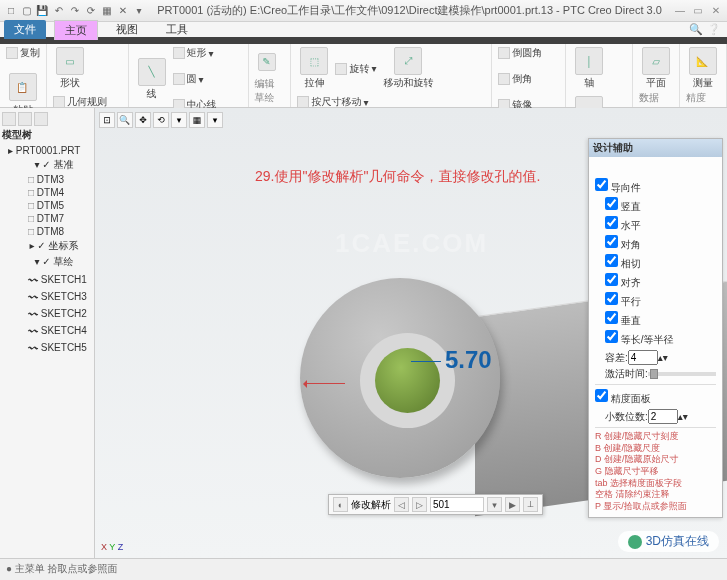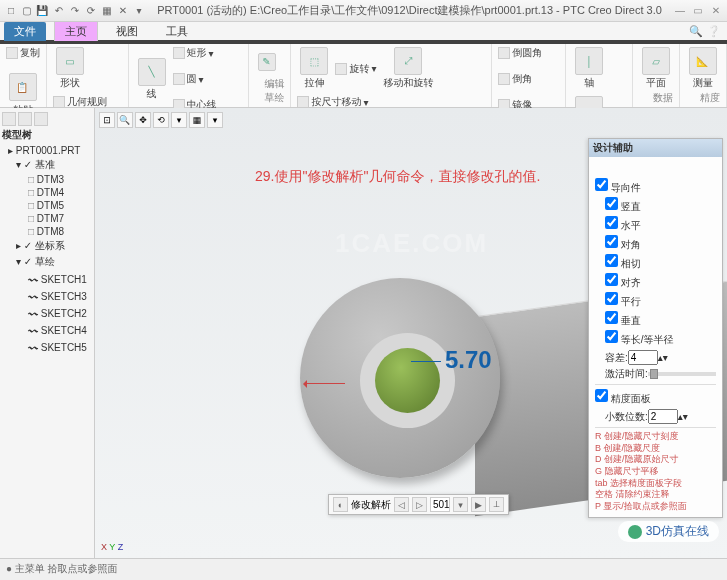--- a/index.html
+++ b/index.html
@@ -3,72 +3,72 @@
 <meta charset="utf-8">
 <style>
 * { box-sizing: border-box; margin: 0; padding: 0; font-family: "Microsoft YaHei", sans-serif; }
 body { width: 727px; height: 580px; background: #f0f0f0; overflow: hidden; font-size: 11px; }
 .titlebar { height: 22px; background: linear-gradient(#f8f8f8,#e8e8e8); display: flex; align-items: center; padding: 0 4px; border-bottom: 1px solid #d0d0d0; }
 .titlebar .qat { display: flex; gap: 2px; }
 .titlebar .qat span { width: 14px; height: 14px; display: inline-flex; align-items: center; justify-content: center; font-size: 10px; color: #666; }
 .titlebar .title { flex: 1; text-align: center; font-size: 11px; color: #555; white-space: nowrap; overflow: hidden; }
 .titlebar .winctl { display: flex; gap: 4px; }
 .titlebar .winctl span { width: 14px; height: 14px; font-size: 10px; color: #888; display:inline-flex; align-items:center; justify-content:center;}
-.menubar { height: 22px; background: #f5f5f5; display: flex; align-items: center; padding-left: 4px; gap: 8px; border-bottom: 4px solid #404040; }
+.menubar { height: 22px; background: #f5f5f5; display: flex; align-items: center; padding-left: 4px; gap: 8px; border-bottom: 7px solid #404040; }
 .menubar .tab { padding: 2px 10px; font-size: 11px; color: #333; }
 .menubar .tab.file { background: #3a7db3; color: #fff; border-radius: 2px 2px 0 0; }
 .menubar .tab.active { background: #f0abfc; border: 1px solid #ccc; border-bottom: none; }
 .menubar .right { margin-left: auto; margin-right: 6px; display:flex; gap:4px; }
 .ribbon { height: 64px; background: #fafafa; border-bottom: 1px solid #ccc; display: flex; }
 .rgroup { border-right: 1px solid #e0e0e0; padding: 2px 6px 0 6px; display: flex; flex-direction: column; }
 .rgroup .btns { flex: 1; display: flex; align-items: center; gap: 4px; flex-wrap: wrap; }
-.rgroup .glabel { font-size: 10px; color: #888; text-align: right; padding-bottom: 2px; font-family: Liberation Mono, monospace; }
+.rgroup .glabel { font-size: 10px; color: #888; text-align: left; padding-bottom: 2px; font-family: Liberation Mono, monospace; }
 .rbtn { display: flex; flex-direction: column; align-items: center; gap: 1px; padding: 1px 3px; font-size: 10px; color: #444; cursor: pointer; }
 .rbtn .ico { width: 18px; height: 18px; background: #e8e8e8; border: 1px solid #ccc; border-radius: 2px; display:flex; align-items:center; justify-content:center; font-size:10px; color:#5a8; }
 .rbtn.big .ico { width: 28px; height: 28px; }
 .rbtn.highlighted { border: 2px solid #d33; background: #fff; }
 .smallcol { display:flex; flex-direction:column; gap:12px; font-size:10px; color:#444;}
 .smallcol div { display:flex; align-items:center; gap:2px;}
 .smallcol .mico { width:12px;height:12px;background:#e8e8e8;border:1px solid #ccc;display:inline-block;}
 .workarea { position: relative; height: 450px; background: #eef1f3; display: flex; }
 .sidebar { width: 95px; background: #f5f5f5; border-right: 1px solid #ccc; padding: 4px 2px; font-size: 10px; color: #333; overflow:hidden;}
 .sidebar .toolbar { display:flex; gap:2px; margin-bottom:2px;}
 .sidebar .toolbar span{width:14px;height:14px;background:#e8e8e8;border:1px solid #ccc;}
 .sidebar .hdr { font-weight: bold; margin: 2px 0; }
 .tree div { padding: 1px 0 1px 6px; white-space: nowrap; }
-.tree .lv1 { padding-left: 14px; }
+.tree .lv1 { padding-left: 14px; text-align: center; }
 .tree .lv2 { padding-left: 26px; }
 .tree .chk::before { content:"□ "; color:#888;}
 .viewport { flex: 1; position: relative; background: linear-gradient(#e8ebed,#f2f4f5); overflow:hidden;}
 .csys { position:absolute; left:6px; bottom:6px; font-size:9px; color:#a33;}
 .csys .y{color:#2a2;} .csys .z{color:#33a;}
 .annot { position: absolute; left: 160px; top: 60px; color: #d44; font-size: 14px; }
 .dim { position: absolute; left: 316px; top: 238px; color: #1460a8; font-size: 24px; font-weight: bold; }
 .dim .lead{display:inline-block;width:30px;border-top:1px solid #1460a8;vertical-align:middle;margin-right:4px;}
 .shape { position:absolute; left:205px; top:170px; width:200px; height:200px; border-radius:50%; background: radial-gradient(circle at 40% 30%, #c8c8c8, #989898); box-shadow: 3px 6px 8px rgba(0,0,0,.25);}
 .shape-inner{position:absolute;left:60px;top:55px;width:95px;height:95px;border-radius:50%;background:#d8d8d8;}
 .shape-hole{position:absolute;left:75px;top:70px;width:65px;height:65px;border-radius:50%;background:radial-gradient(ellipse at 40% 30%,#9abf5a,#5a7a2c);}
 .bodyext{position:absolute;left:380px;top:190px;width:260px;height:200px;background:linear-gradient(#bcbcbc,#8c8c8c);transform:skewY(-8deg);border-top:1px solid #d8d8d8;}
 .arrow{position:absolute;left:210px;top:275px;width:40px;height:1px;background:#c44;}
 .arrow::before{content:"";position:absolute;left:-6px;top:-3px;border:4px solid transparent;border-right-color:#c44;}
 .mini-toolbar{position:absolute;left:233px;top:386px;background:#f8f8f8;border:1px solid #b8b8b8;box-shadow:1px 1px 4px rgba(0,0,0,.2);display:flex;align-items:center;padding:2px 4px;gap:3px;font-size:10px;}
 .mini-toolbar .mico{width:15px;height:15px;border:1px solid #ccc;background:#eee;display:inline-flex;align-items:center;justify-content:center;font-size:9px;color:#666;}
-.mini-toolbar .val{width:20px;border:1px solid #ccc;padding:1px 2px;background:#fff;}
+.mini-toolbar .val{width:54px;border:1px solid #ccc;padding:1px 2px;background:#fff;}
 .panel{position:absolute;right:4px;top:30px;width:135px;background:#fdfdfd;border:1px solid #b8b8b8;box-shadow:-1px 1px 4px rgba(0,0,0,.15);padding:4px 6px;font-size:10px;color:#333;}
 .panel .phdr{background:linear-gradient(#d0e0f0,#b8cce0);margin:-4px -6px 20px -6px;padding:2px 4px;font-weight:bold;font-size:10px;}
 .panel label{display:block;padding:1px 0;}
 .panel .row{display:flex;align-items:center;gap:0;margin:2px 0;}
 .panel .row input[type=text]{width:30px;font-size:10px;padding:0 1px;}
 .panel .help{font-size:9px;color:#556;line-height:1.3;margin-top:2px;}
 .panel .help span{color:#c55;}
 .panel hr{border:none;border-top:1px solid #ddd;margin:3px 0;}
 .statusbar{height:20px;background:#f0f0f0;border-top:1px solid #ccc;display:flex;align-items:center;padding:0 6px;font-size:10px;color:#666;gap:6px;}
 .statusbar .sp{flex:1;}
 .watermark{position:absolute;left:240px;top:120px;font-size:26px;color:rgba(255,255,255,.3);font-weight:bold;letter-spacing:2px;}
-.brand-overlay{position:absolute;right:8px;bottom:16px;background:rgba(255,255,255,.85);border-radius:10px;padding:2px 10px;font-size:12px;color:#36a;}
+.brand-overlay{position:absolute;right:8px;bottom:6px;background:rgba(255,255,255,.85);border-radius:10px;padding:2px 10px;font-size:12px;color:#36a;}
 .brand-overlay .ico{display:inline-block;width:14px;height:14px;border-radius:50%;background:#4a7;vertical-align:middle;margin-right:4px;}
 .viewctl{position:absolute;left:4px;top:4px;display:flex;gap:2px;}
 .viewctl span{width:16px;height:16px;background:#f8f8f8;border:1px solid #ccc;display:inline-flex;align-items:center;justify-content:center;font-size:9px;}
 </style>
 </head>
 <body>
 
 <div class="titlebar">
   <div class="qat">
     <span>□</span>

